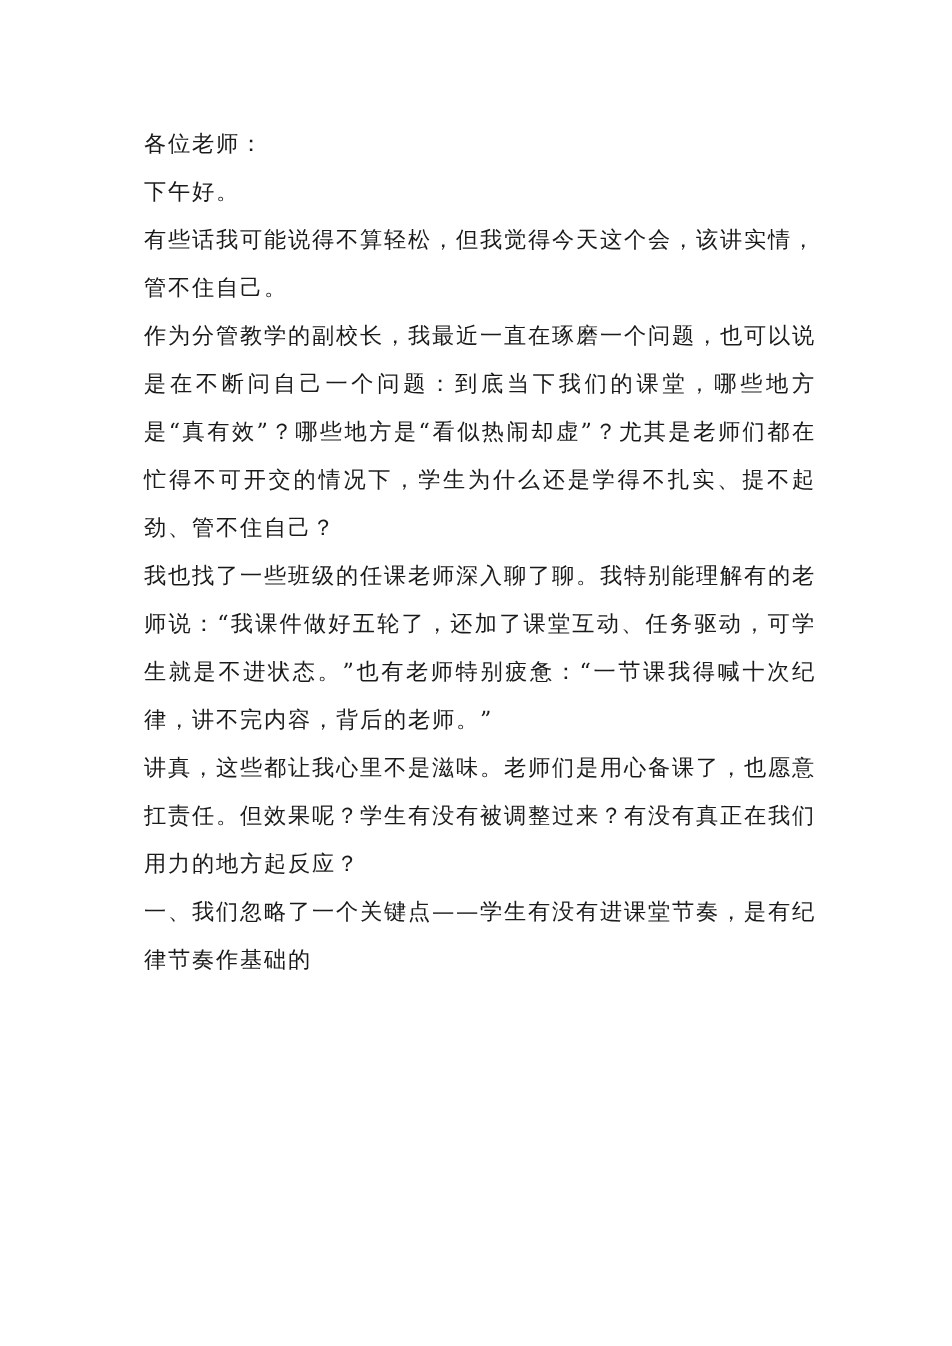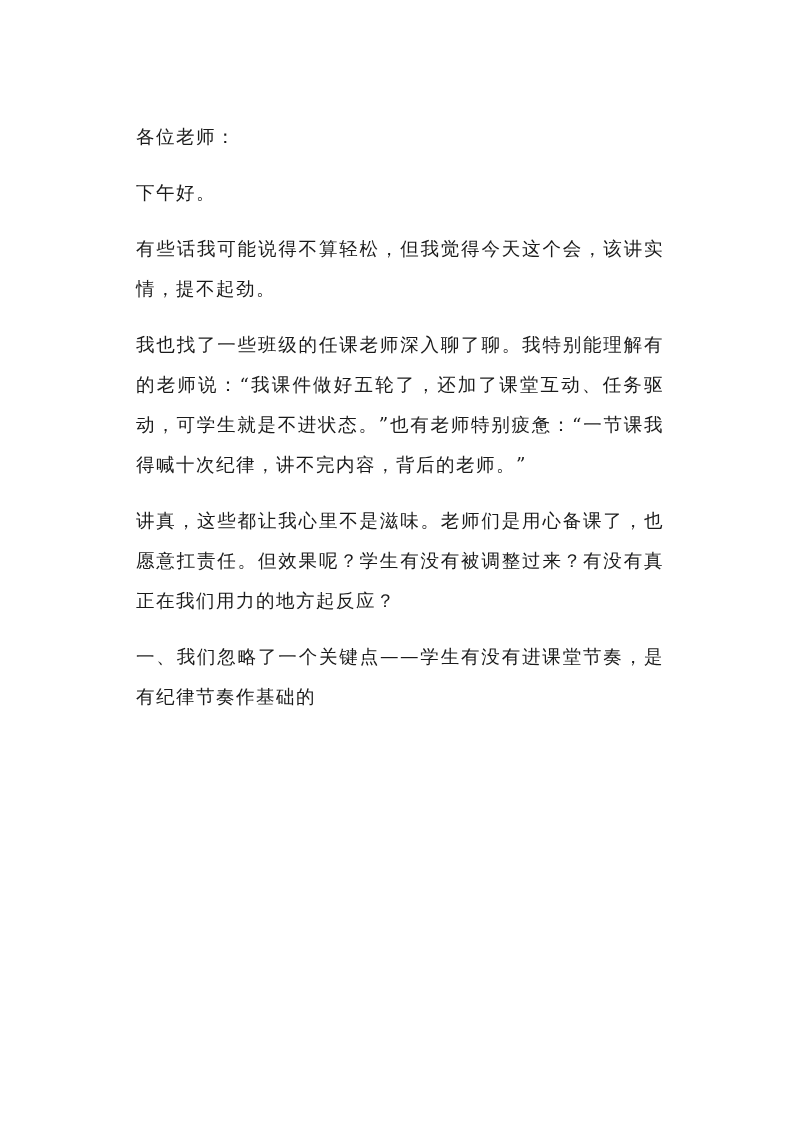--- a/index.html
+++ b/index.html
@@ -9,25 +9,26 @@
       left: 120px;
       top: 101px;
       width: 560px;
       font-family: "DejaVu Serif", "Liberation Serif", serif;
       font-size: 18.5px;
       color: #1a1a1a;
       line-height: 40px;
       letter-spacing: 1.5px;
       text-align: justify;
     }
-    .para { margin: 16px; padding: 0; }
+    .para { margin: 0; padding: 0; }
   </style>
 </head>
 <body>
 
 <div class="page">
   <p class="para">各位老师：</p>
   <p class="para">下午好。</p>
-  <p class="para">有些话我可能说得不算轻松，但我觉得今天这个会，该讲实情，提不起劲。</p>
+  <p class="para">有些话我可能说得不算轻松，但我觉得今天这个会，该讲实情，管不住自己。</p>
+  <p class="para">作为分管教学的副校长，我最近一直在琢磨一个问题，也可以说是在不断问自己一个问题：到底当下我们的课堂，哪些地方是“真有效”？哪些地方是“看似热闹却虚”？尤其是老师们都在忙得不可开交的情况下，学生为什么还是学得不扎实、提不起劲、管不住自己？</p>
   <p class="para">我也找了一些班级的任课老师深入聊了聊。我特别能理解有的老师说：“我课件做好五轮了，还加了课堂互动、任务驱动，可学生就是不进状态。”也有老师特别疲惫：“一节课我得喊十次纪律，讲不完内容，背后的老师。”</p>
   <p class="para">讲真，这些都让我心里不是滋味。老师们是用心备课了，也愿意扛责任。但效果呢？学生有没有被调整过来？有没有真正在我们用力的地方起反应？</p>
   <p class="para">一、我们忽略了一个关键点——学生有没有进课堂节奏，是有纪律节奏作基础的</p>
 </div>
 
 </body></html>

